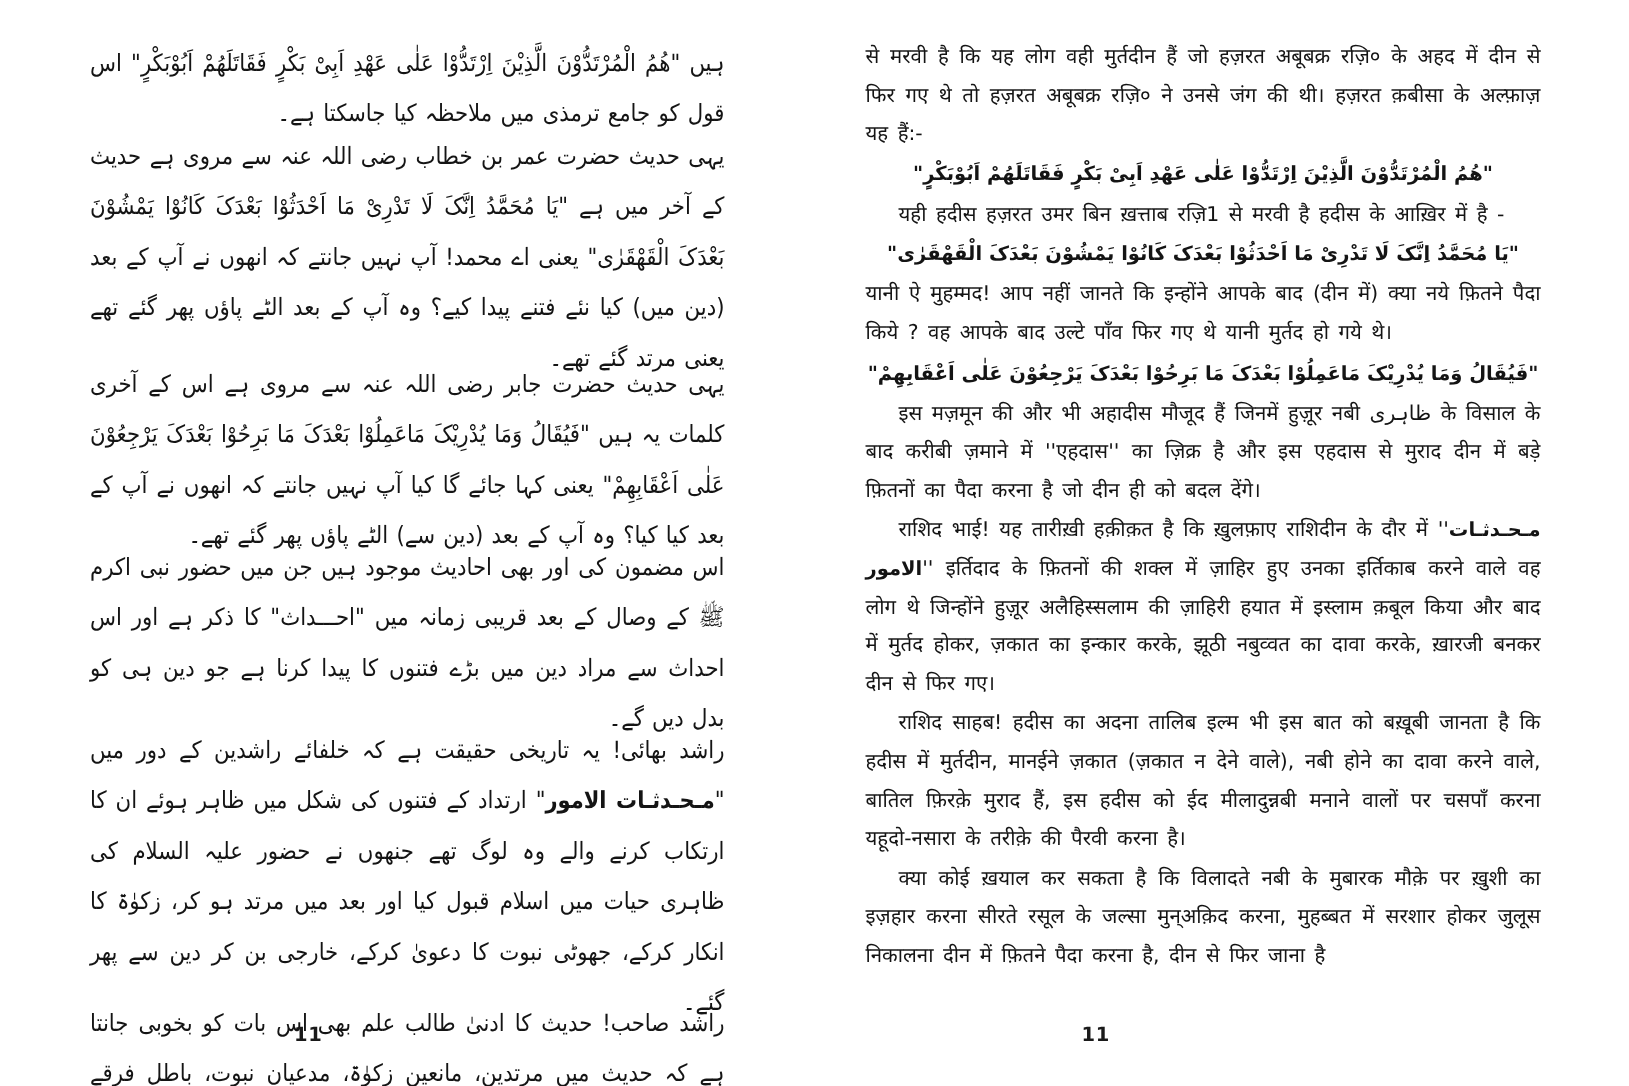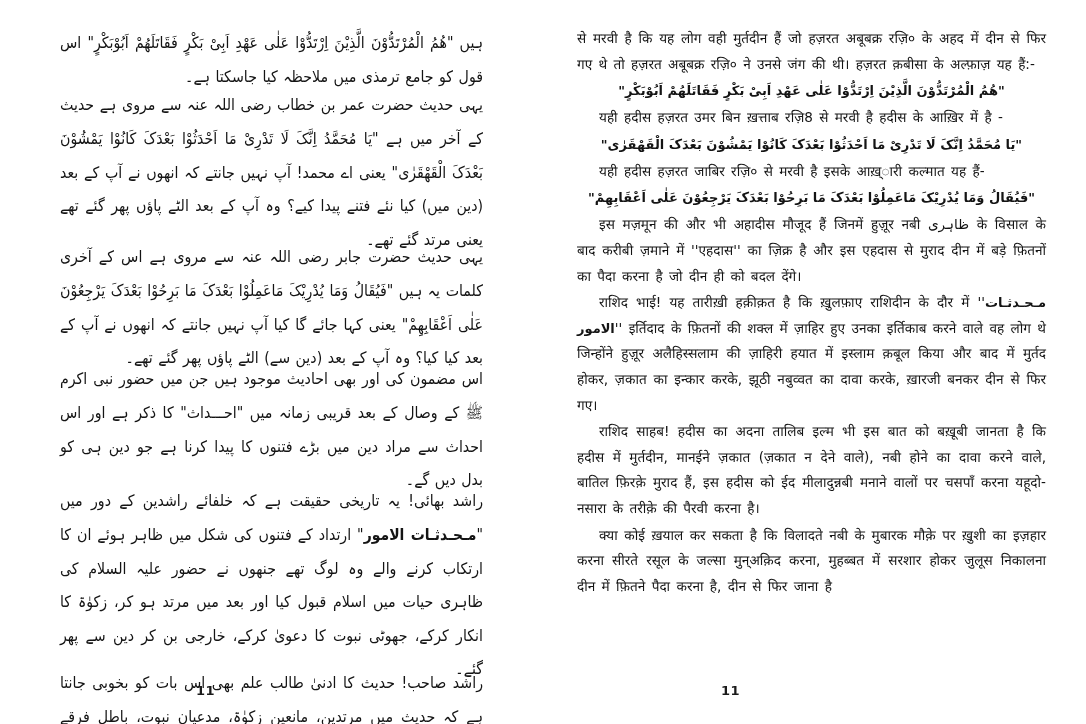--- a/index.html
+++ b/index.html
@@ -28,21 +28,21 @@
     height: 724px;
     box-sizing: border-box;
     background: #ffffff;
   }
   .page-urdu {
     width: 543px;
     padding: 26px 60px 0 60px;
   }
   .page-hindi {
     width: 543px;
-    padding: 26px 40px 0 34px;
+    padding: 26px 59px 0 34px;
   }
   .page-body {
     position: relative;
   }
   .page-number {
     position: absolute;
     bottom: 26px;
     font-size: 13px;
     font-weight: bold;
     color: #1a1a1a;
@@ -135,26 +135,26 @@
   </div>
 
   <div class="page page-hindi">
     <div class="page-body hindi-block">
 
       <p class="h-para">से मरवी है कि यह लोग वही मुर्तदीन हैं जो हज़रत अबूबक्र रज़ि० के अहद में दीन से फिर गए थे तो हज़रत अबूबक्र रज़ि० ने उनसे जंग की थी। हज़रत क़बीसा के अल्फ़ाज़ यह हैं:-</p>
 
       <p class="h-ar-line">"هُمُ الْمُرْتَدُّوْنَ الَّذِيْنَ اِرْتَدُّوْا عَلٰى عَهْدِ اَبِىْ بَكْرٍ فَقَاتَلَهُمْ اَبُوْبَكْرٍ"</p>
 
 
-      <p class="h-para indent">यही हदीस हज़रत उमर बिन ख़त्ताब रज़ि8 से मरवी है हदीस के आख़िर में है -</p>
+      <p class="h-para indent">यही हदीस हज़रत उमर बिन ख़त्ताब रज़ि1 से मरवी है हदीस के आख़िर में है -</p>
 
       <p class="h-ar-line">"یَا مُحَمَّدُ اِنَّکَ لَا تَدْرِیْ مَا اَحْدَثُوْا بَعْدَکَ کَانُوْا یَمْشُوْنَ بَعْدَکَ الْقَهْقَرٰی"</p>
 
+      <p class="h-para">यानी ऐ मुहम्मद! आप नहीं जानते कि इन्होंने आपके बाद (दीन में) क्या नये फ़ितने पैदा किये ? वह आपके बाद उल्टे पाँव फिर गए थे यानी मुर्तद हो गये थे।</p>
 
-      <p class="h-para indent">यही हदीस हज़रत जाबिर रज़ि० से मरवी है इसके आख़्ारी कल्मात यह हैं-</p>
 
       <p class="h-ar-line">"فَیُقَالُ وَمَا یُدْرِیْکَ مَاعَمِلُوْا بَعْدَکَ مَا بَرِحُوْا بَعْدَکَ یَرْجِعُوْنَ عَلٰی اَعْقَابِهِمْ"</p>
 
 
       <p class="h-para indent">इस मज़मून की और भी अहादीस मौजूद हैं जिनमें हुज़ूर नबी ظاہری के विसाल के बाद करीबी ज़माने में ''एहदास'' का ज़िक्र है और इस एहदास से मुराद दीन में बड़े फ़ितनों का पैदा करना है जो दीन ही को बदल देंगे।</p>
 
       <p class="h-para indent"><span>राशिद भाई! यह तारीख़ी हक़ीक़त है कि ख़ुलफ़ाए राशिदीन के दौर में ''</span><span class="h-ar-inline">مـحـدثـات الامور</span><span>'' इर्तिदाद के फ़ितनों की शक्ल में ज़ाहिर हुए उनका इर्तिकाब करने वाले वह लोग थे जिन्होंने हुज़ूर अलैहिस्सलाम की ज़ाहिरी हयात में इस्लाम क़बूल किया और बाद में मुर्तद होकर, ज़कात का इन्कार करके, झूठी नबुव्वत का दावा करके, ख़ारजी बनकर दीन से फिर गए।</span></p>
 
       <p class="h-para indent">राशिद साहब! हदीस का अदना तालिब इल्म भी इस बात को बख़ूबी जानता है कि हदीस में मुर्तदीन, मानईने ज़कात (ज़कात न देने वाले), नबी होने का दावा करने वाले, बातिल फ़िरक़े मुराद हैं, इस हदीस को ईद मीलादुन्नबी मनाने वालों पर चसपाँ करना यहूदो-नसारा के तरीक़े की पैरवी करना है।</p>
 

